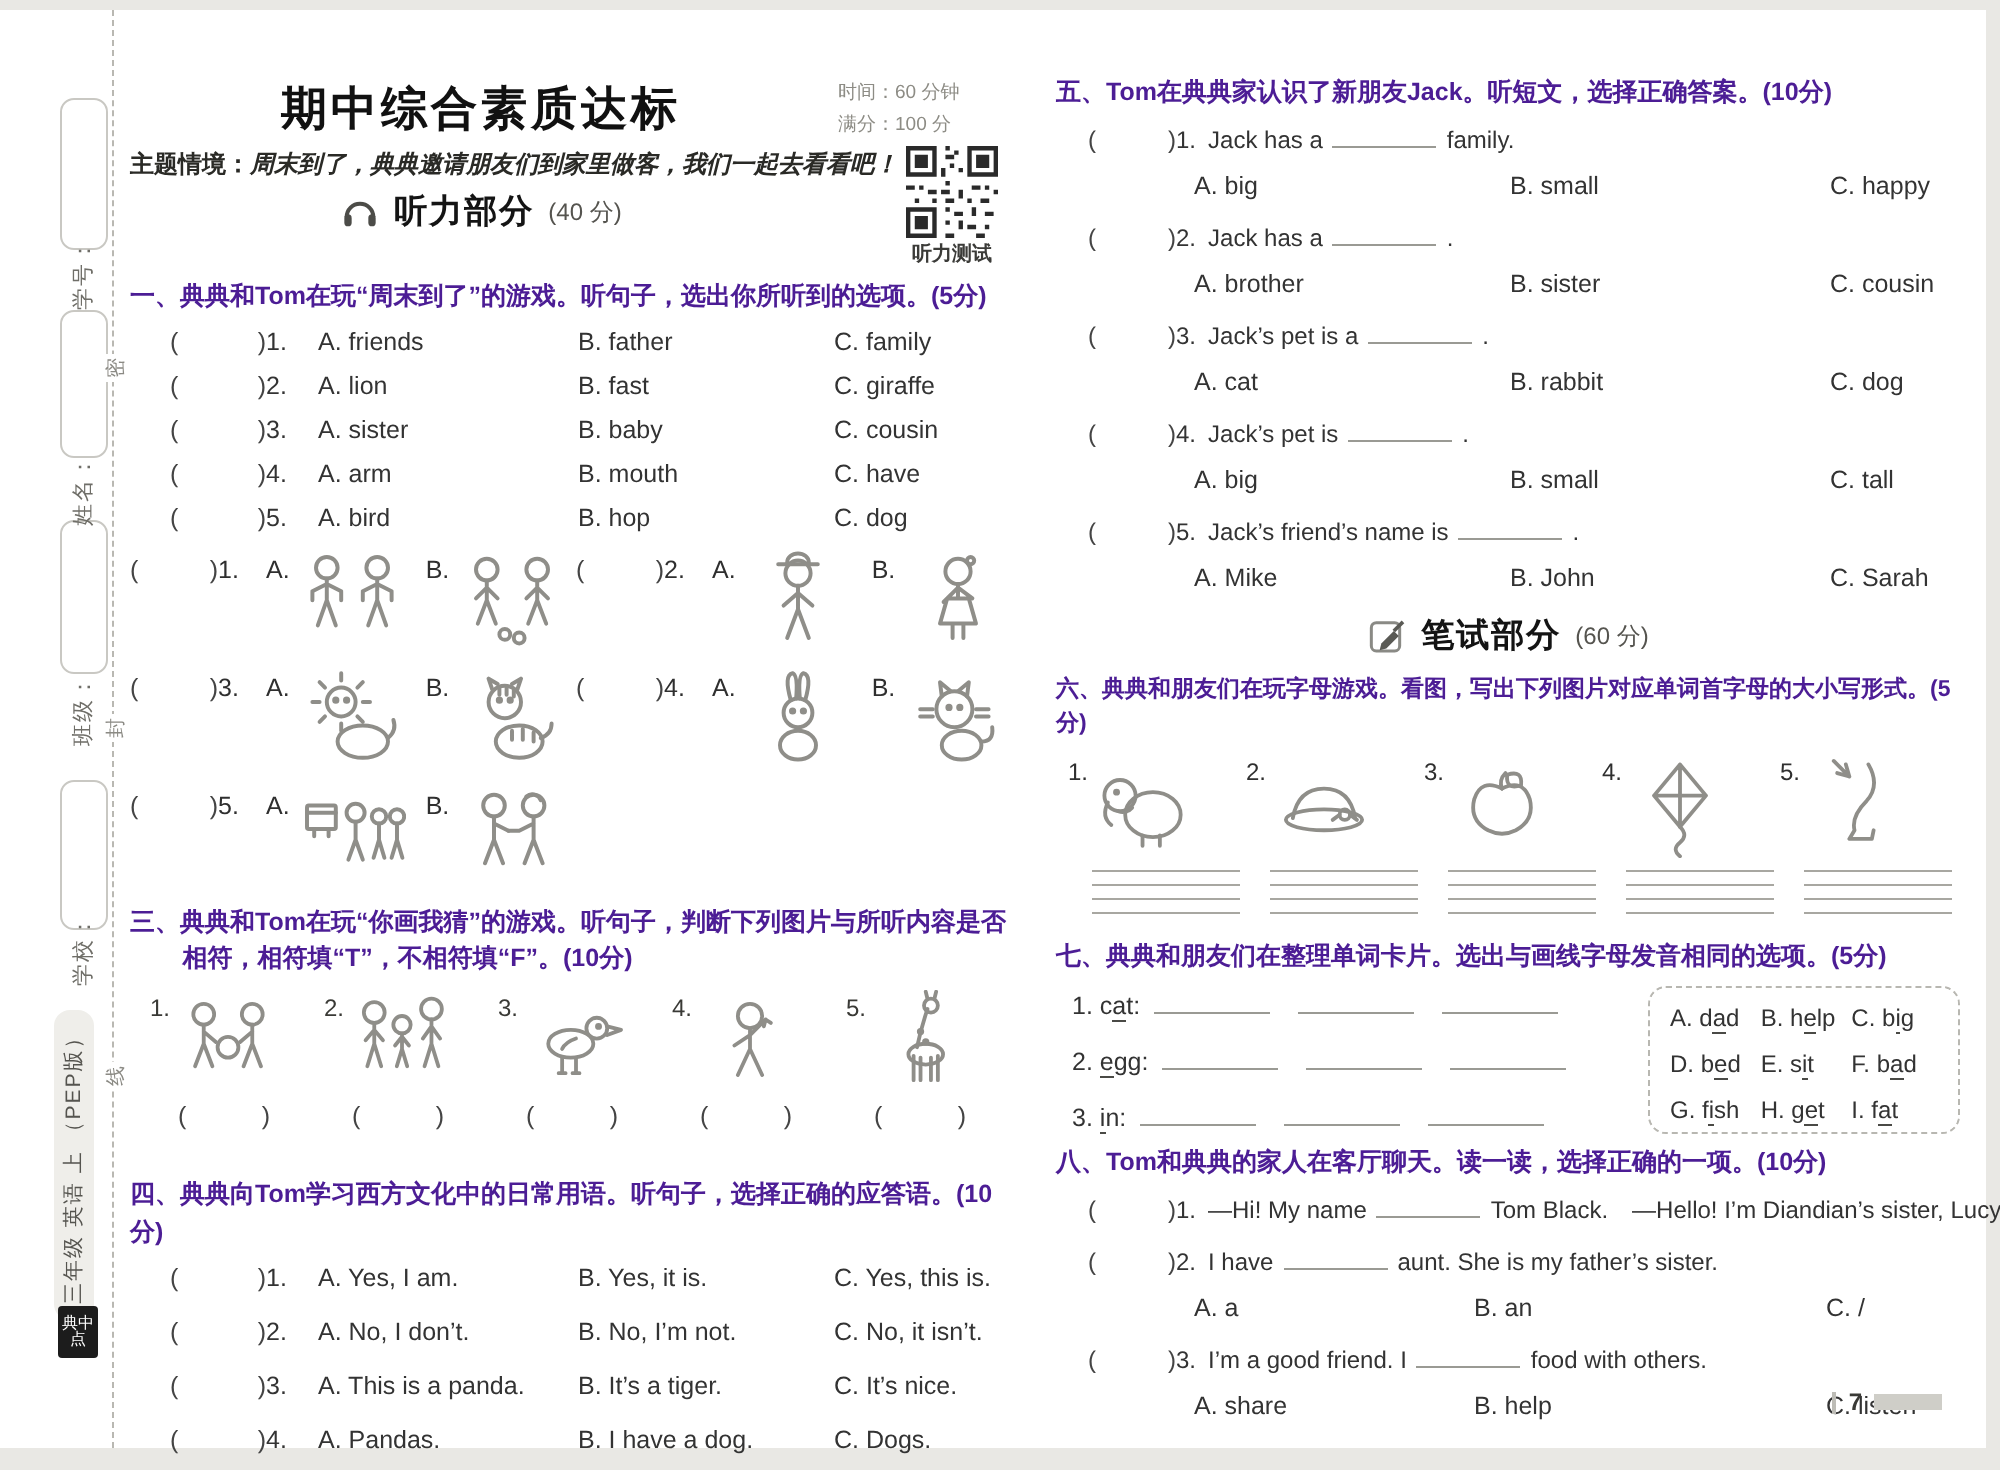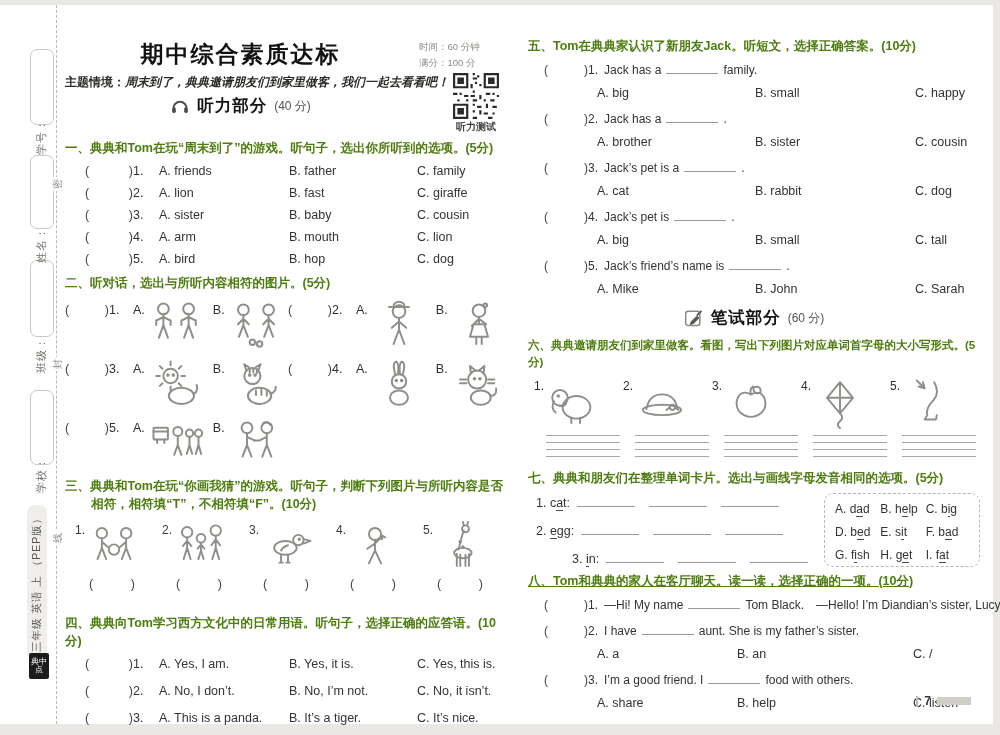--- a/index.html
+++ b/index.html
@@ -40,21 +40,21 @@
   .theme{margin:2px 0 4px;font-size:12px;white-space:nowrap;color:#2a2a26;}
   .theme b{font-weight:700;}
   .theme .twrit{font-family:Liberation Mono, monospace;font-style:italic;font-weight:700;}
   .part-head{display:flex;align-items:center;justify-content:center;gap:7px;margin:2px 95px 8px 0;}
   .part-head.w2{margin:10px 0 8px;}
   .part-title{font-size:16.5px;font-weight:800;color:#141414;letter-spacing:1px;}
   .part-score{font-size:12px;color:#55544f;}
   .ph-icon svg{width:20px;height:20px;display:block;}
 
   
-  .sec-head{font-size:12.5px;font-weight:700;color:#4d7c0f;margin:6px 0 7px;line-height:1.45;}
+  .sec-head{font-size:12.5px;font-weight:700;color:#4c1d95;margin:6px 0 7px;line-height:1.45;}
   .sec-head.hang{padding-left:2.1em;text-indent:-2.1em;}
   .sec-head.small{font-size:11.5px;}
   .qrow{display:flex;align-items:baseline;padding-left:20px;margin-bottom:8px;font-size:12.5px;color:#333;}
   .qrow .opt-a{width:130px;}
   .qrow .opt-b{width:128px;}
   .qrow .opt-c{flex:1;}
   .bracket{display:inline-flex;width:48px;justify-content:space-between;color:#444;flex:none;}
   .qn{width:26px;flex:none;}
   .qn2{margin-right:6px;flex:none;}
 
@@ -197,34 +197,33 @@
         <span class="opt-c">C. cousin</span>
       </div>
     <div class="qrow">
         <span class="bracket">
           <span>(</span>
           <span>)</span>
         </span>
         <span class="qn">4.</span>
         <span class="opt-a">A. arm</span>
         <span class="opt-b">B. mouth</span>
-        <span class="opt-c">C. lion</span>
+        <span class="opt-c">C. have</span>
       </div>
     <div class="qrow">
         <span class="bracket">
           <span>(</span>
           <span>)</span>
         </span>
         <span class="qn">5.</span>
         <span class="opt-a">A. bird</span>
         <span class="opt-b">B. hop</span>
         <span class="opt-c">C. dog</span>
       </div>
 
-    <div class="sec-head">二、听对话，选出与所听内容相符的图片。(5分)</div>
     <div class="s2row">
       <div class="pair">
           <span class="bracket">
             <span>(</span>
             <span>)</span>
           </span>
           <span class="qn">1.</span>
           <span class="optl">A.</span>
           <span class="pic"><svg viewBox="0 0 60 60">
               <circle cx="16" cy="11" r="6"></circle>
@@ -556,21 +555,21 @@
         <svg viewBox="0 0 24 24">
             <rect x="2" y="4" width="17" height="17" rx="3" stroke="#8a8a85" stroke-width="1.8" fill="none"></rect>
             <path d="M8 16.5 L15.5 9 L18.5 12 L11 19.5 L7 20.5 Z" fill="#5a5a55"></path>
             <path d="M15.5 9 L21 3.5" stroke="#5a5a55" stroke-width="2.2"></path>
           </svg>
       </span>
       <span class="part-title">笔试部分</span>
       <span class="part-score">(60 分)</span>
     </div>
 
-    <div class="sec-head small">六、典典邀请朋友们到家里做客。看图，写出下列图片对应单词首字母的大小写形式。(5分)</div>
+    <div class="sec-head small">六、典典和朋友们在玩字母游戏。看图，写出下列图片对应单词首字母的大小写形式。(5分)</div>
     <div class="s6figs">
       <div class="s6item">
           <div class="s6top">
             <span class="fign">1.</span>
             <span class="pic"><svg viewBox="0 0 60 60">
                 <ellipse cx="34" cy="35" rx="16" ry="13"></ellipse>
                 <circle cx="15" cy="24" r="9"></circle>
                 <path d="M8 28 q-4 8 2 13 M14 33 a7 7 0 0 0 8 -2 M28 47 v6 M38 47 v6"></path>
                 <circle cx="13" cy="22" r="0.9" fill="#8f8e89"></circle>
               </svg></span>
@@ -643,35 +642,35 @@
             <div class="gl"></div>
             <div class="gl"></div>
           </div>
         </div>
     </div>
 
     <div class="s7">
       <div class="sec-head">七、典典和朋友们在整理单词卡片。选出与画线字母发音相同的选项。(5分)</div>
       <div class="s7row"><span>1. c</span><span class="ul">a</span><span>t:</span><span class="blank"></span><span class="blank"></span><span class="blank"></span></div>
       <div class="s7row"><span>2. </span><span class="ul">e</span><span>gg:</span><span class="blank"></span><span class="blank"></span><span class="blank"></span></div>
-      <div class="s7row" style="margin-bottom:6px;margin-left:36px;"><span>3. </span><span class="ul">i</span><span>n:</span><span class="blank"></span><span class="blank"></span><span class="blank"></span></div>
+      <div class="s7row" style="margin-bottom:6px;"><span>3. </span><span class="ul">i</span><span>n:</span><span class="blank"></span><span class="blank"></span><span class="blank"></span></div>
       <div class="sound-box">
         <span><span>A. </span><span>d</span><span class="ul">a</span><span>d</span></span>
         <span><span>B. </span><span>h</span><span class="ul">e</span><span>lp</span></span>
         <span><span>C. </span><span>b</span><span class="ul">i</span><span>g</span></span>
         <span><span>D. </span><span>b</span><span class="ul">e</span><span>d</span></span>
         <span><span>E. </span><span>s</span><span class="ul">i</span><span>t</span></span>
         <span><span>F. </span><span>b</span><span class="ul">a</span><span>d</span></span>
         <span><span>G. </span><span>f</span><span class="ul">i</span><span>sh</span></span>
         <span><span>H. </span><span>g</span><span class="ul">e</span><span>t</span></span>
         <span><span>I. </span><span>f</span><span class="ul">a</span><span>t</span></span>
       </div>
     </div>
 
-    <div class="sec-head" style="text-decoration:underline;">八、Tom和典典的家人在客厅聊天。读一读，选择正确的一项。(10分)</div>
+    <div class="sec-head" style="">八、Tom和典典的家人在客厅聊天。读一读，选择正确的一项。(10分)</div>
 
     <div class="stem">
         <span class="bracket">
           <span>(</span>
           <span>)</span>
         </span>
         <span class="qn2">1.</span>
         <span>—Hi! My name</span>
         <span class="fill"></span>
         <span>Tom Black.　—Hello! I’m Diandian’s sister, Lucy.</span>

